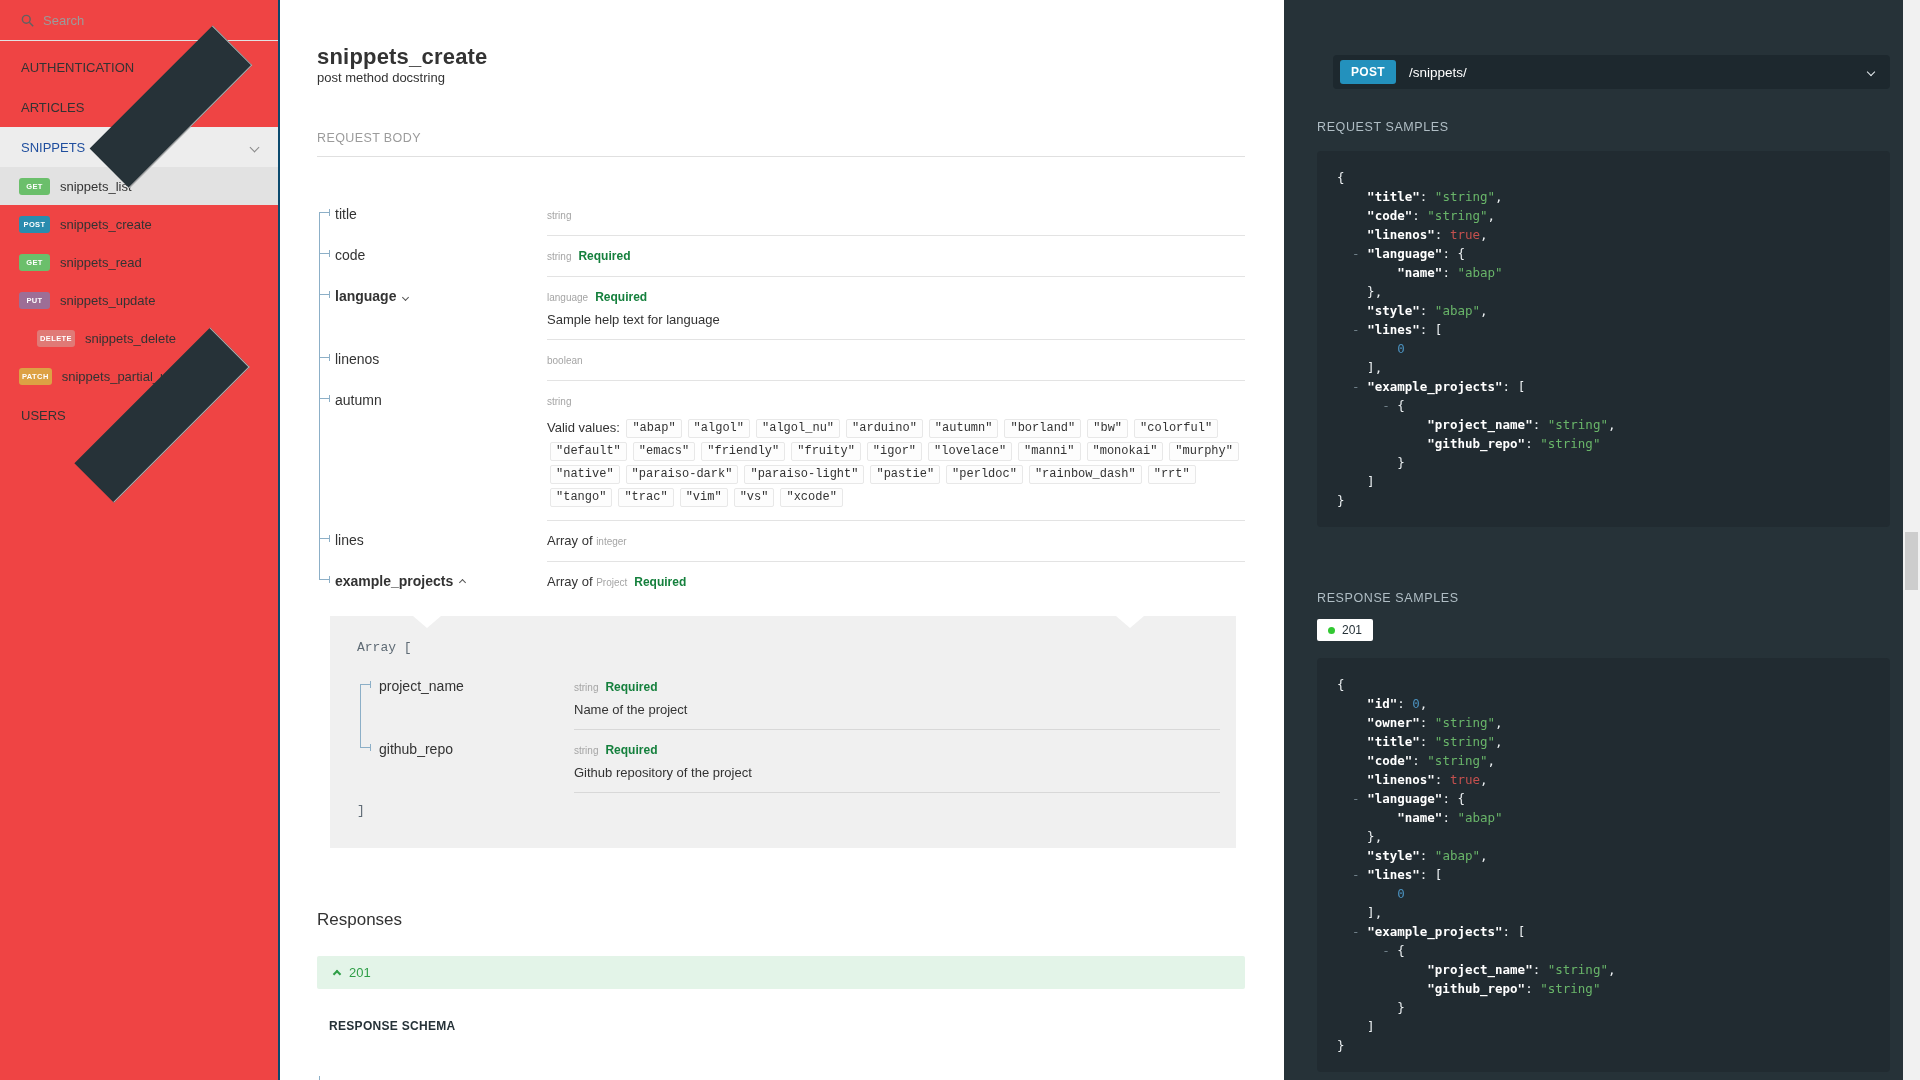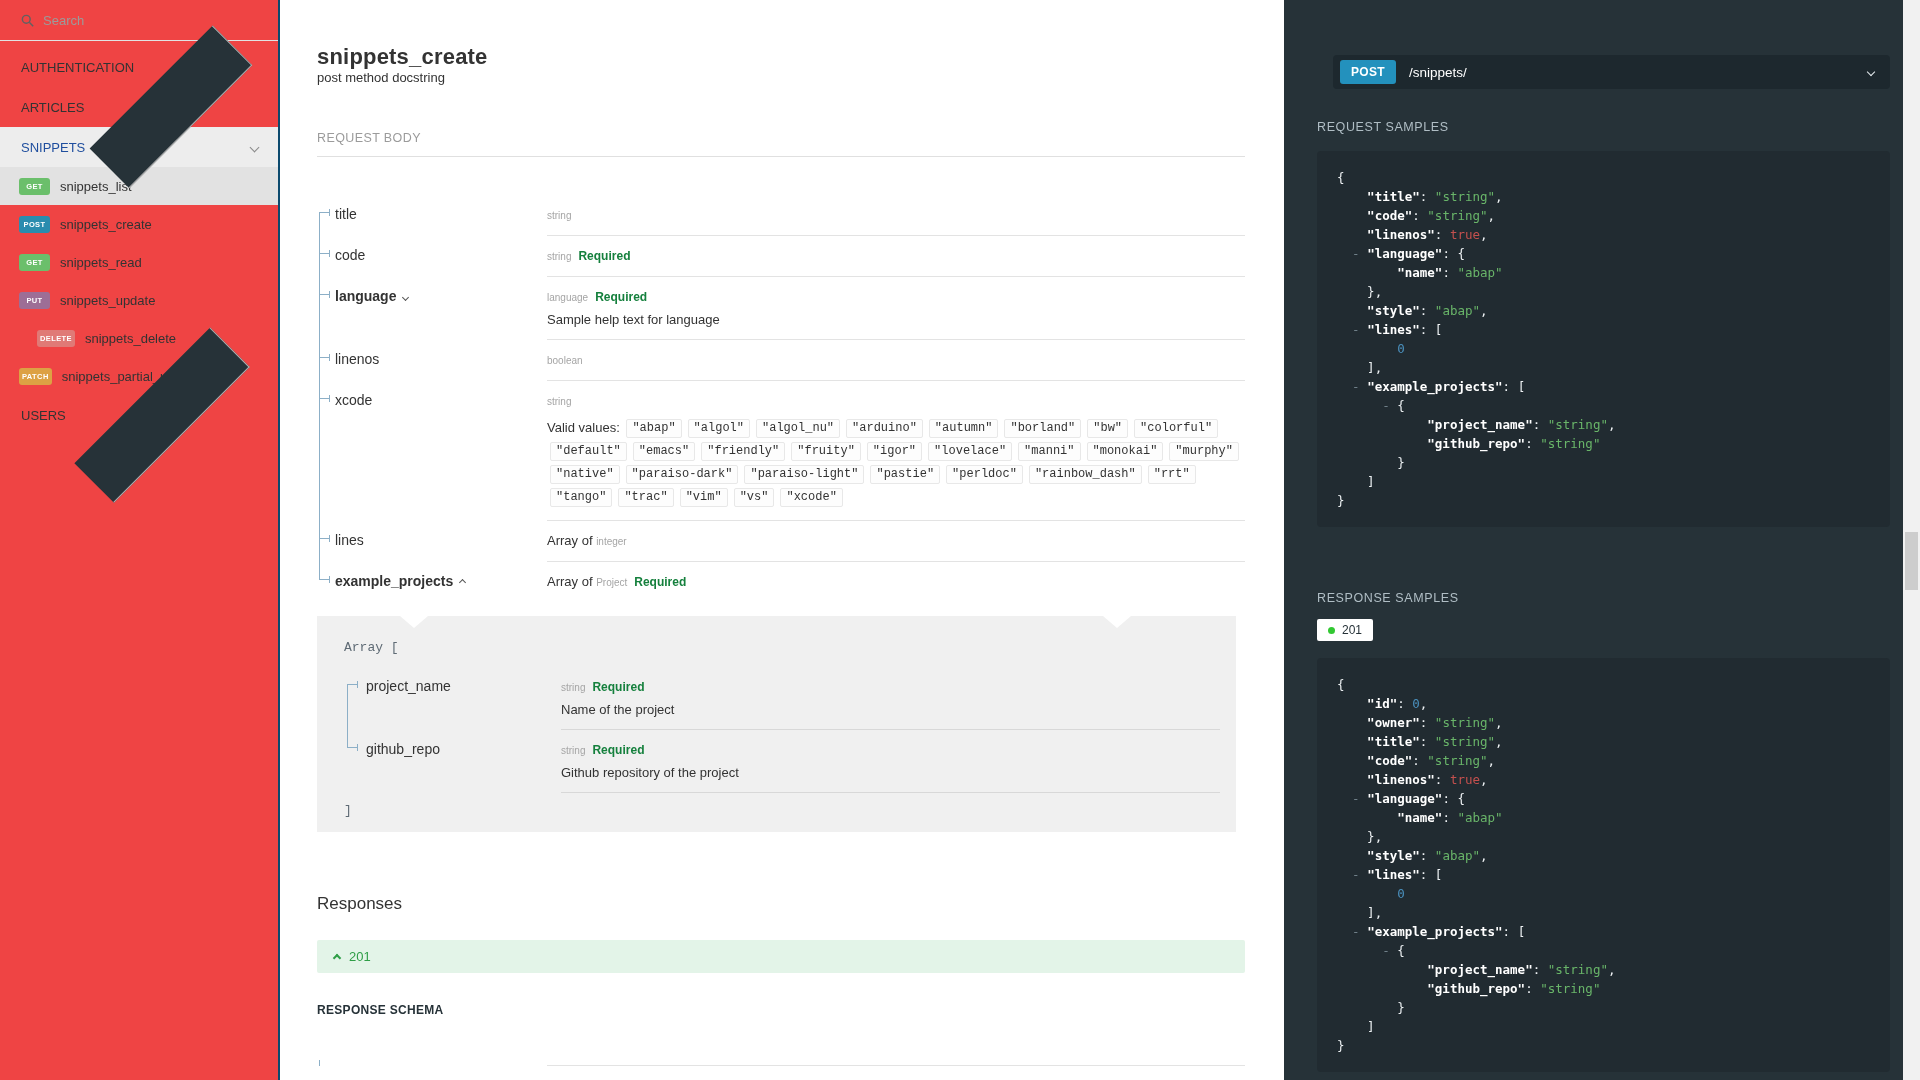--- a/index.html
+++ b/index.html
@@ -58,37 +58,37 @@
   .ftype-prefix { font-size:13px; color:#333; }
   .ftype { font-size:10px; color:#a5a5a5; }
   .freq { font-size:12px; color:#15803d; font-weight:bold; margin-left:7px; }
   .freq:empty, .ftype-prefix:empty, .fhelp:empty { display:none; }
   .fhelp { font-size:13px; color:#333; margin-top:7px; }
 
   .enum-wrap { margin-top:7px; font-size:13px; color:#333; line-height:23px; }
   .enum-chip { display:inline-block; font-family:"Liberation Mono",monospace; font-size:12px; background:#fdfdfd; border:1px solid #e8e8e8; border-radius:2px; padding:0 5px; margin:0 3px; color:#333; line-height:17px; vertical-align:middle; }
 
   
-  .array-panel { position:relative; margin:14px 9px 0 0; background:#f0f0f0; padding:24px 16px 14px 27px; }
+  .array-panel { position:relative; margin:14px 9px 0 13px; background:#f0f0f0; padding:24px 16px 30px 27px; }
   .notch { position:absolute; top:0; width:0; height:0; border-left:14px solid transparent; border-right:14px solid transparent; border-top:12px solid #fff; }
   .notch.n1 { left:83px; } .notch.n2 { left:786px; }
   .array-bracket { font-family:"Liberation Mono",monospace; font-size:13px; color:#5f6b75; }
   .panel-rows { margin-top:12px; position:relative; }
   .panel-rows .frow { padding-left:22px; }
   .panel-rows .frow::before { left:3px; }
   .panel-rows .fstub { left:3px; }
   .panel-rows .fname-col { width:195px; }
   .panel-rows .fval-col { border-bottom:1px solid #d8d8d8; }
   .array-close { margin-top:10px; }
 
   
   h2.responses { margin-top:62px; font-size:17px; font-weight:400; color:#333; }
   .resp-banner { margin-top:26px; background:#e3f4e8; border-radius:2px; height:33px; display:flex; align-items:center; padding-left:17px; color:#2f9e47; font-size:13px; cursor:pointer; }
   .resp-banner .chev { margin-right:9px; margin-top:3px; }
-  .resp-caption { margin-top:30px; font-size:12px; font-weight:bold; color:#263238; letter-spacing:.3px; }
+  .resp-caption { margin-top:30px; font-size:12px; font-weight:bold; color:#263238; letter-spacing:.3px;margin-left:12px; }
   .resp-schema { margin-top:26px; }
 
   
   .right { flex:1; background:#263238; overflow:hidden; padding:55px 30px 0 33px; }
   .endpoint-bar { height:34px; background:#1d282e; border-radius:4px; display:flex; align-items:center; padding:0 16px 0 7px; margin-left:16px; cursor:pointer; }
   .ep-badge { background:#2391bd; color:#fff; font-size:12px; font-weight:bold; padding:5px 11px; border-radius:3px; letter-spacing:.3px; }
   .ep-path { color:#fff; font-size:13.5px; margin-left:13px; flex:1; }
   .samples-caption { margin-top:31px; color:#b0bec5; font-size:12.5px; letter-spacing:.6px; }
   .samples-caption.second { margin-top:64px; }
   .code-block { margin-top:17px; background:#212b31; border-radius:4px; padding:17px 20px; font-family:"DejaVu Sans Mono",monospace; font-size:12.5px; line-height:19px; }
@@ -195,21 +195,21 @@
         </div>
         <div class="frow">
           <span class="fstub"></span>
           <div class="fname-col"><span class="fname">linenos</span></div>
           <div class="fval-col">
             <span class="ftype">boolean</span>
           </div>
         </div>
         <div class="frow">
           <span class="fstub"></span>
-          <div class="fname-col"><span class="fname">xcode</span></div>
+          <div class="fname-col"><span class="fname">autumn</span></div>
           <div class="fval-col">
             <span class="ftype">string</span>
             <div class="enum-wrap">
               <span>Valid values:</span>
               <span><span class="enum-chip">"abap"</span><span class="enum-chip">"algol"</span><span class="enum-chip">"algol_nu"</span><span class="enum-chip">"arduino"</span><span class="enum-chip">"autumn"</span><span class="enum-chip">"borland"</span><span class="enum-chip">"bw"</span><span class="enum-chip">"colorful"</span><span class="enum-chip">"default"</span><span class="enum-chip">"emacs"</span><span class="enum-chip">"friendly"</span><span class="enum-chip">"fruity"</span><span class="enum-chip">"igor"</span><span class="enum-chip">"lovelace"</span><span class="enum-chip">"manni"</span><span class="enum-chip">"monokai"</span><span class="enum-chip">"murphy"</span><span class="enum-chip">"native"</span><span class="enum-chip">"paraiso-dark"</span><span class="enum-chip">"paraiso-light"</span><span class="enum-chip">"pastie"</span><span class="enum-chip">"perldoc"</span><span class="enum-chip">"rainbow_dash"</span><span class="enum-chip">"rrt"</span><span class="enum-chip">"tango"</span><span class="enum-chip">"trac"</span><span class="enum-chip">"vim"</span><span class="enum-chip">"vs"</span><span class="enum-chip">"xcode"</span></span>
             </div>
           </div>
         </div>
         <div class="frow">
           <span class="fstub"></span>

